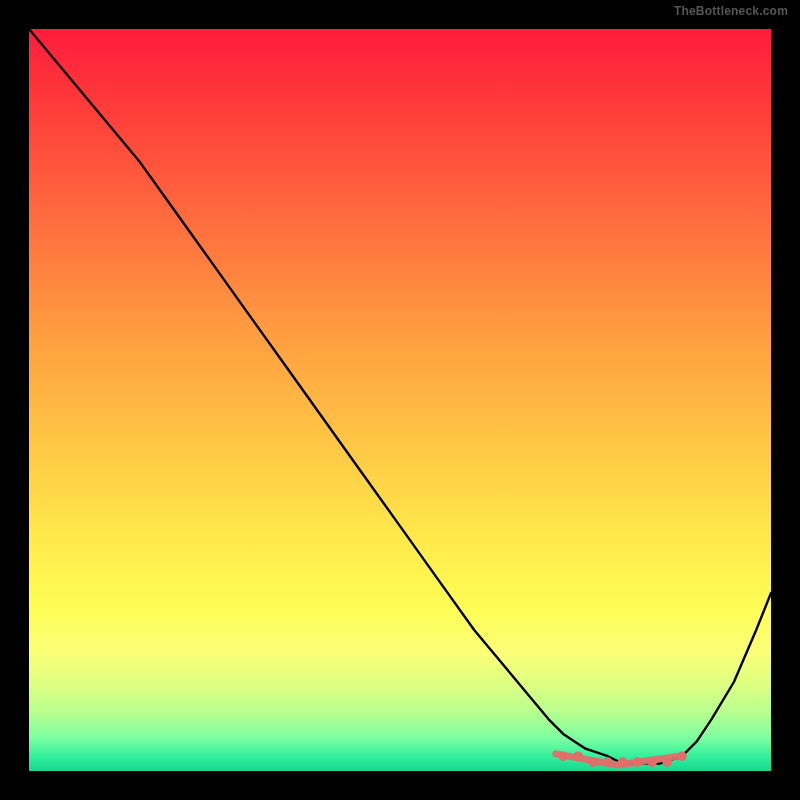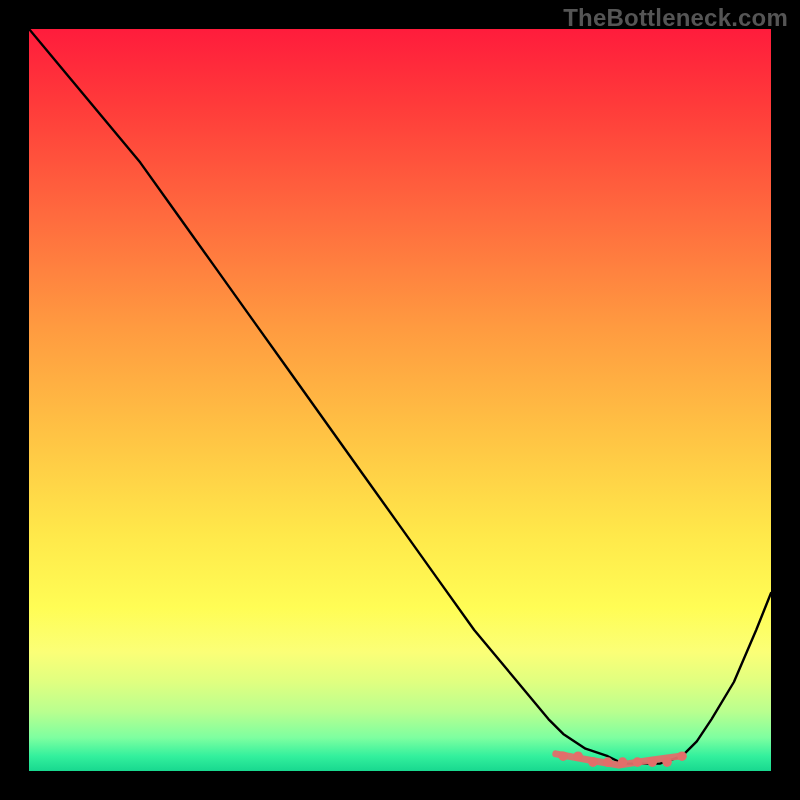--- a/index.html
+++ b/index.html
@@ -9,21 +9,21 @@
     height: 800px;
     background: #000;
     font-family: Arial, Helvetica, sans-serif;
     overflow: hidden;
   }
   .watermark {
     position: absolute;
     top: 4px;
     right: 12px;
     color: #555;
-    font-size: 24px;
+    font-size: 12px;
     font-weight: 600;
     letter-spacing: 0.2px;
     z-index: 10;
   }
   .plot-frame {
     position: absolute;
     left: 29px;
     top: 29px;
     width: 742px;
     height: 742px;

